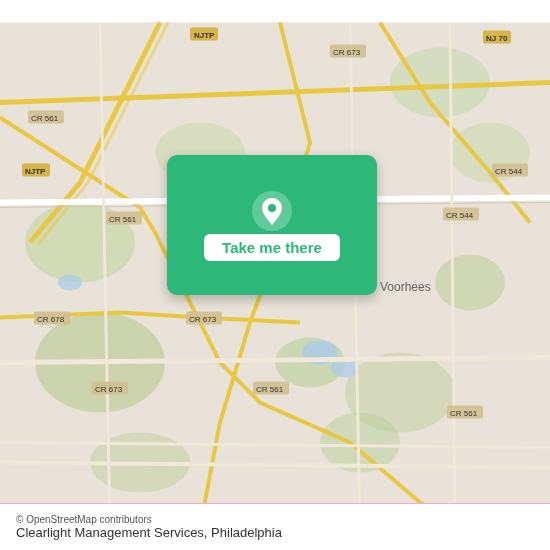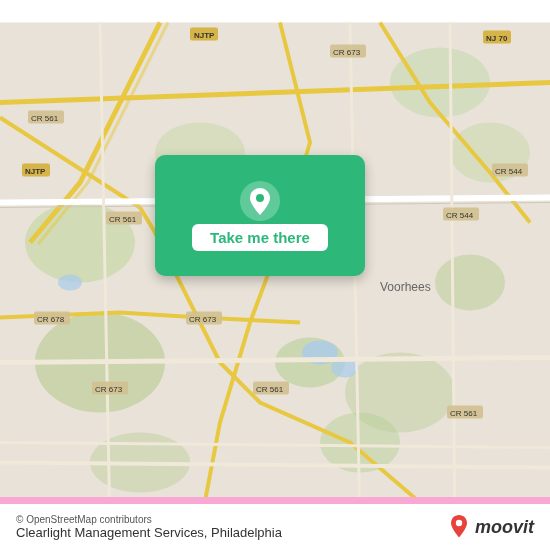--- a/index.html
+++ b/index.html
@@ -31,21 +31,21 @@
     #bottom-bar {
       position: absolute;
       bottom: 0;
       left: 0;
       width: 100%;
       background: #fff;
       padding: 10px 16px;
       display: flex;
       align-items: center;
       justify-content: space-between;
-      border-top: 7px solid #f9a8d4;
+      border-top: 1px solid #f9a8d4;
       z-index: 10;
     }
 
     #bottom-left {
       display: flex;
       flex-direction: column;
     }
 
     #copyright-text {
       font-size: 10px;
@@ -73,23 +73,23 @@
       font-size: 18px;
       font-weight: bold;
       color: #333;
       font-style: italic;
     }
 
     
     #card-overlay {
       position: absolute;
       top: 155px;
-      left: 155px;
+      left: 167px;
       width: 210px;
-      height: 121px;
+      height: 140px;
       background: #2db87a;
       border-radius: 10px;
       display: flex;
       flex-direction: column;
       align-items: center;
       justify-content: center;
       gap: 2px;
       z-index: 5;
       box-shadow: 0 4px 12px rgba(0,0,0,0.25);
     }
@@ -213,23 +213,15 @@
 
     <button id="take-me-there-btn">Take me there</button>
   </div>
 
   <div id="bottom-bar">
     <div id="bottom-left">
       <span id="copyright-text">© OpenStreetMap contributors</span>
       <span id="location-title">Clearlight Management Services, Philadelphia</span>
     </div>
 
-    <div id="moovit-logo">
-
-      <svg class="moovit-pin" viewBox="0 0 24 30" xmlns="http://www.w3.org/2000/svg">
-        <path d="M12 0 C6.477 0 2 4.477 2 10 C2 17 12 28 12 28 C12 28 22 17 22 10 C22 4.477 17.523 0 12 0Z" fill="#e8433a"></path>
-        <circle cx="12" cy="10" r="4" fill="white"></circle>
-      </svg>
-      <span class="moovit-text">moovit</span>
-    </div>
   </div>
 
 </div>
 
 </body></html>

